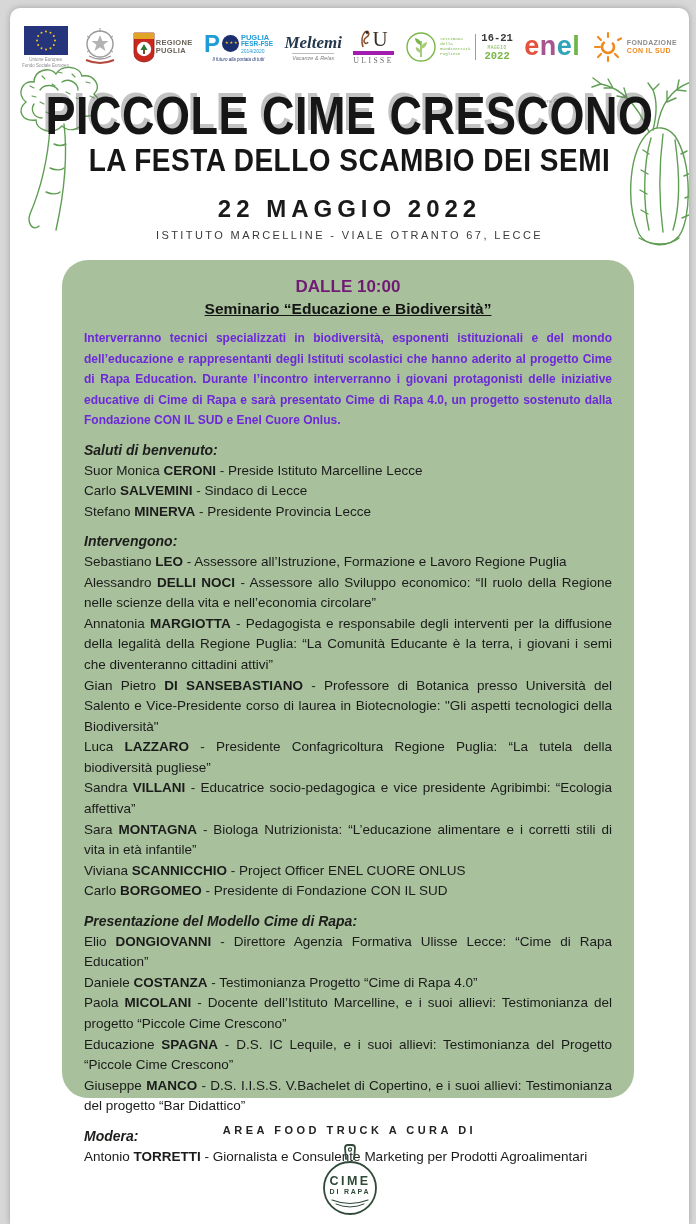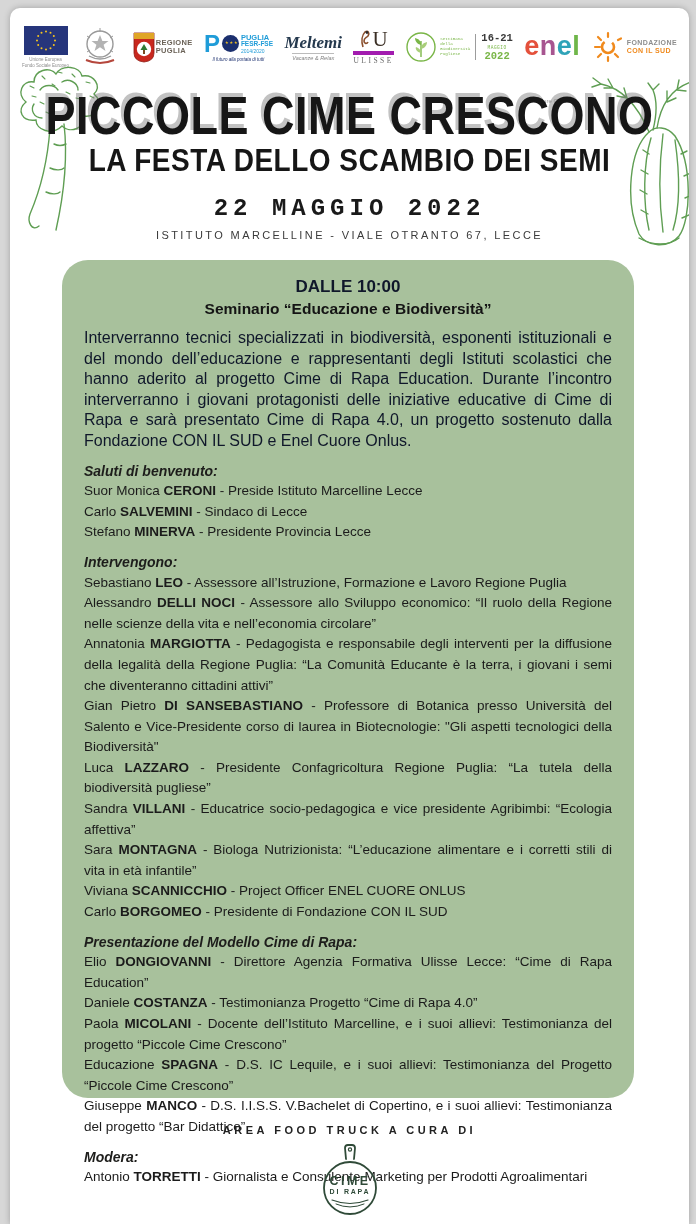--- a/index.html
+++ b/index.html
@@ -67,35 +67,35 @@
   }
   .title>span{display:inline-block;transform:scaleY(1.18);transform-origin:center;
     text-shadow:-3px -3px 0 rgba(120,120,120,.45);letter-spacing:.5px;}
   .subtitle{
     position:absolute;top:137px;left:0;right:0;text-align:center;
     font-size:28px;font-weight:bold;color:#161616;white-space:nowrap;
   }
   .subtitle>span{display:inline-block;transform:scaleY(1.12);transform-origin:center;letter-spacing:.5px;}
   .date{
     position:absolute;top:187px;left:0;right:0;text-align:center;
-    font-size:24px;font-weight:bold;letter-spacing:5px;color:#1a1a1a;font-family:Liberation Mono, monospace;
+    font-size:24px;font-weight:bold;letter-spacing:5px;color:#1a1a1a;
   }
   .venue{
     position:absolute;top:221px;left:0;right:0;text-align:center;
     font-size:11px;letter-spacing:2.4px;color:#3a3a3a;
   }
   
   .panel{
     position:absolute;left:52px;top:252px;width:572px;height:838px;
     background:#a8c19c;border-radius:26px;box-sizing:border-box;
     padding:16px 22px 0;
   }
-  .panel-time{text-align:center;font-weight:bold;font-size:17px;line-height:21px;color:#0f172a;}
-  .panel-seminar{text-align:center;font-weight:bold;font-size:15.5px;line-height:20px;margin:2px 0 9px;color:#141414;}
-  .intro{font-size:16px;line-height:20.6px;text-align:justify;color:#0f172a;}
+  .panel-time{text-align:center;font-weight:bold;font-size:17px;line-height:21px;color:#701a75;}
+  .panel-seminar{text-align:center;font-weight:bold;font-size:15.5px;line-height:20px;margin:2px 0 9px;color:#141414;text-decoration:underline;}
+  .intro{font-size:12px;line-height:20.6px;text-align:justify;color:#6d28d9;font-weight:bold;}
   .section-title{font-weight:bold;font-style:italic;font-size:14px;line-height:20.6px;margin-top:9px;}
   .entry{font-size:13.5px;line-height:20.6px;text-align:justify;color:#1b1b1b;}
   .entry b{font-weight:bold;}
   
   .food-truck{
     position:absolute;top:1116px;left:0;right:0;text-align:center;
     font-size:11px;font-weight:bold;letter-spacing:3.5px;color:#222;
   }
   .pan-wrap{position:absolute;top:1134px;left:0;right:0;display:flex;justify-content:center;}
 </style>

